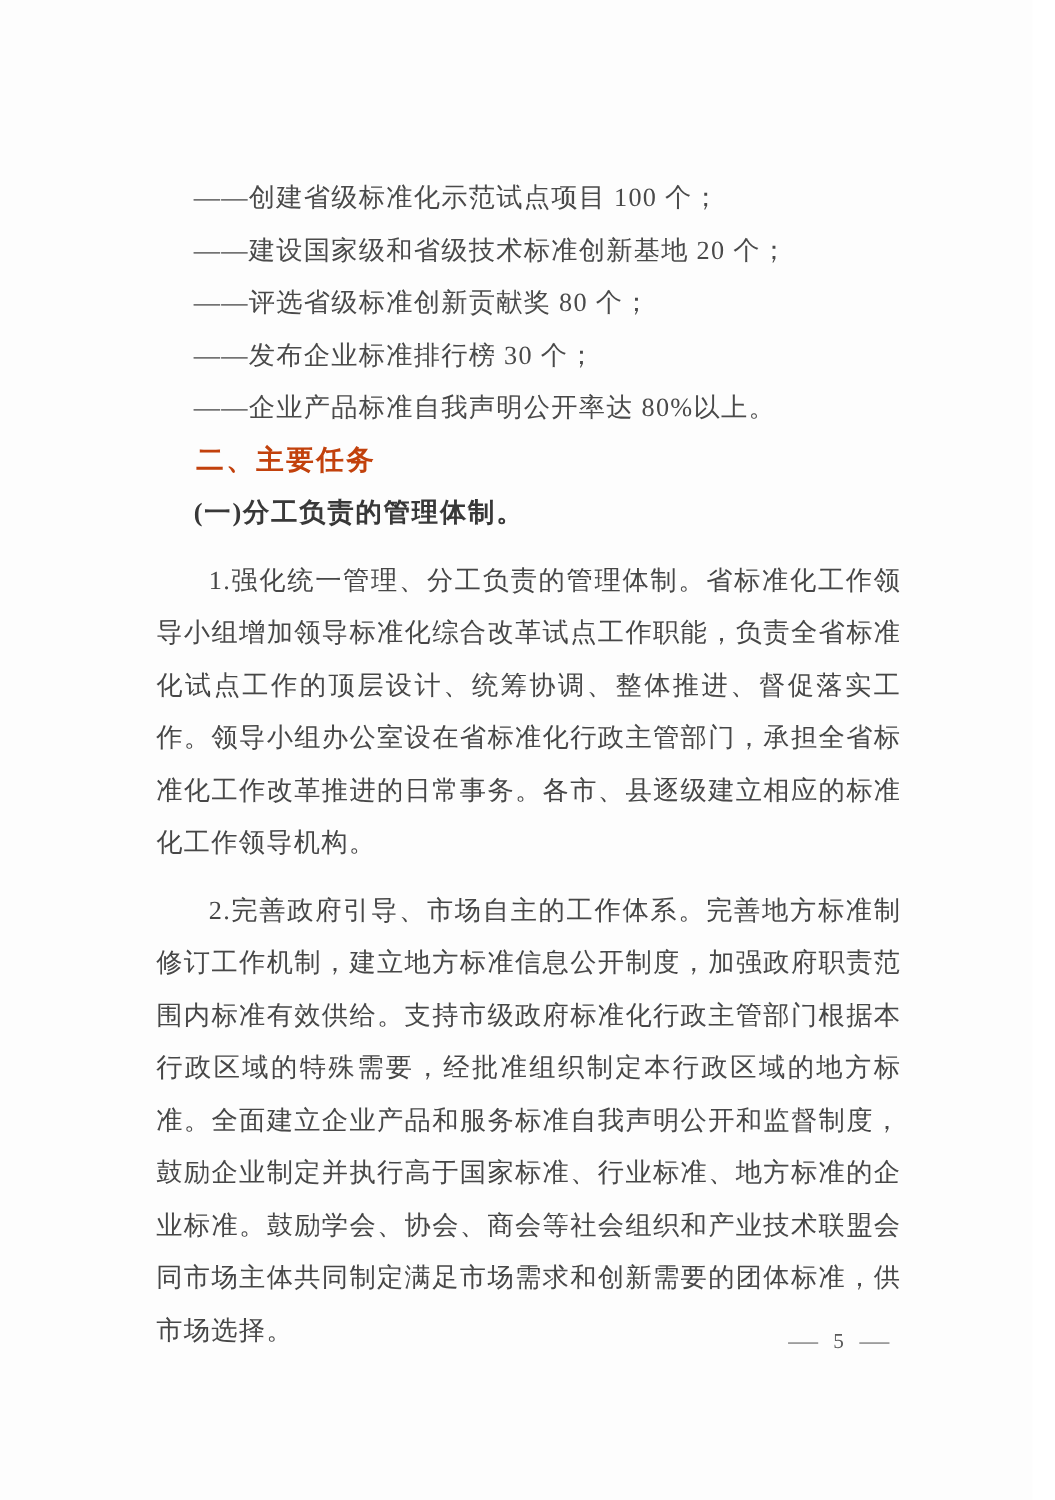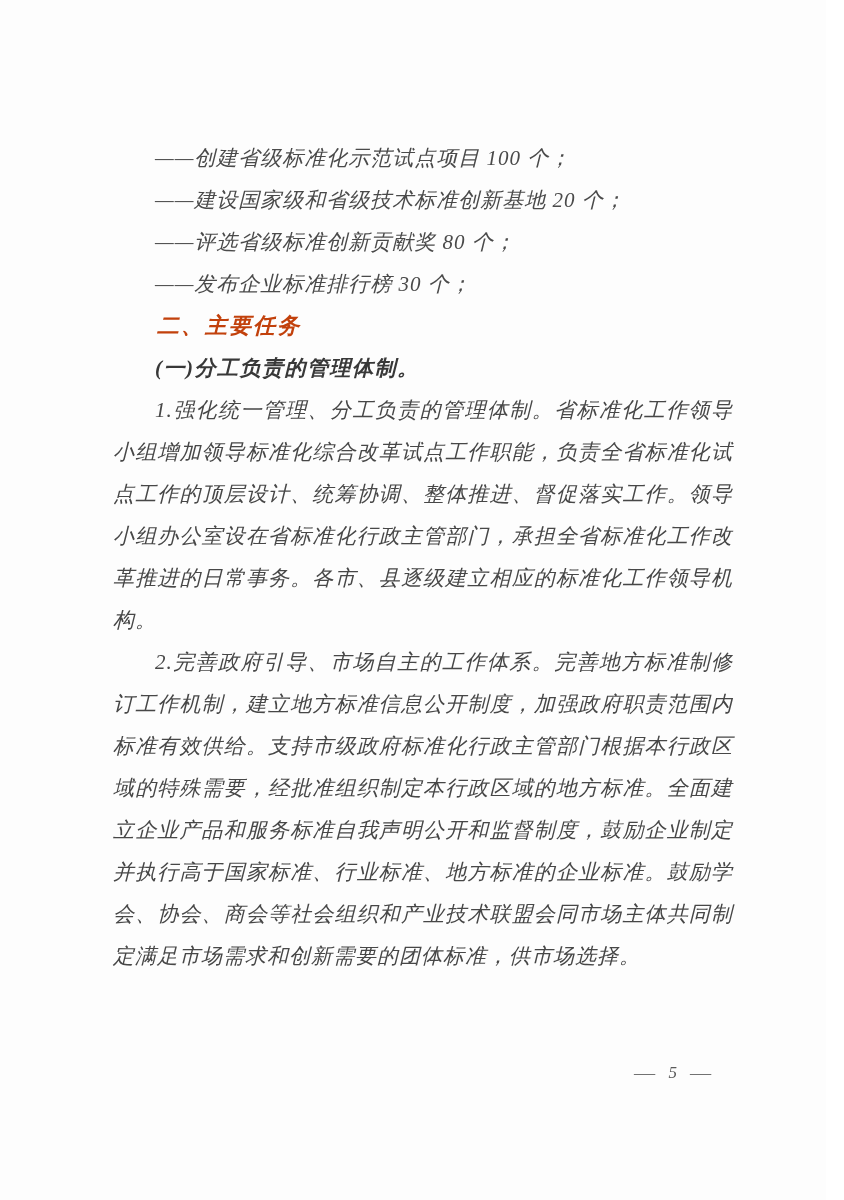--- a/index.html
+++ b/index.html
@@ -8,21 +8,20 @@
     background: #ffffff;
   }
   .page {
     position: relative;
     width: 826px;
     height: 1200px;
     background: #fdfdfd;
     font-family: "Liberation Serif", "DejaVu Serif", serif;
     color: #474747;
     overflow: hidden;
-    font-style: italic;
   }
   .content {
     position: absolute;
     left: 113px;
     top: 137px;
     width: 620px;
     font-size: 21px;
     line-height: 42px;
     letter-spacing: 1px;
     text-align: justify;
@@ -43,21 +42,21 @@
     color: #c2410c;
     letter-spacing: 2px;
   }
   .subsection-heading {
     font-weight: bold;
     font-size: 21px;
     color: #383838;
     letter-spacing: 1.5px;
   }
   .para {
-    margin: 0;
+    margin: 12px;
     text-indent: 2em;
     word-break: break-all;
     text-align: justify;
   }
   .footer {
     position: absolute;
     top: 1063px;
     right: 118px;
     display: flex;
     align-items: center;
@@ -74,20 +73,21 @@
 </head>
 <body>
 
 <div class="page">
   <div class="content">
 
     <div class="line indent list-item">——创建省级标准化示范试点项目 100 个；</div>
     <div class="line indent list-item">——建设国家级和省级技术标准创新基地 20 个；</div>
     <div class="line indent list-item">——评选省级标准创新贡献奖 80 个；</div>
     <div class="line indent list-item">——发布企业标准排行榜 30 个；</div>
+    <div class="line indent list-item">——企业产品标准自我声明公开率达 80%以上。</div>
 
     <div class="line indent section-heading">二、主要任务</div>
 
     <div class="line indent subsection-heading">(一)分工负责的管理体制。</div>
 
     <p class="para">1.强化统一管理、分工负责的管理体制。省标准化工作领导小组增加领导标准化综合改革试点工作职能，负责全省标准化试点工作的顶层设计、统筹协调、整体推进、督促落实工作。领导小组办公室设在省标准化行政主管部门，承担全省标准化工作改革推进的日常事务。各市、县逐级建立相应的标准化工作领导机构。</p>
 
     <p class="para">2.完善政府引导、市场自主的工作体系。完善地方标准制修订工作机制，建立地方标准信息公开制度，加强政府职责范围内标准有效供给。支持市级政府标准化行政主管部门根据本行政区域的特殊需要，经批准组织制定本行政区域的地方标准。全面建立企业产品和服务标准自我声明公开和监督制度，鼓励企业制定并执行高于国家标准、行业标准、地方标准的企业标准。鼓励学会、协会、商会等社会组织和产业技术联盟会同市场主体共同制定满足市场需求和创新需要的团体标准，供市场选择。</p>
 
   </div>

